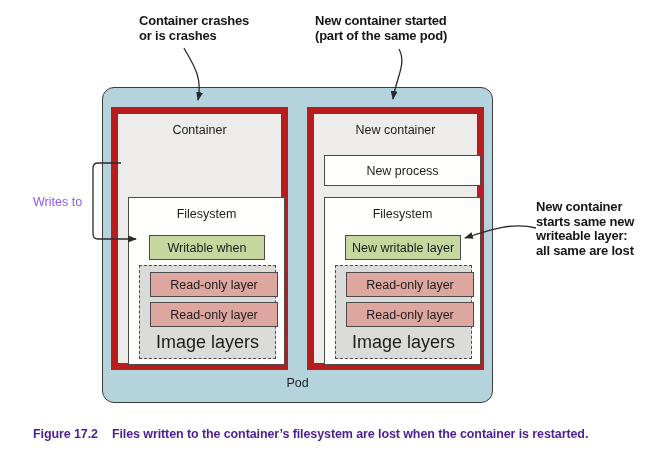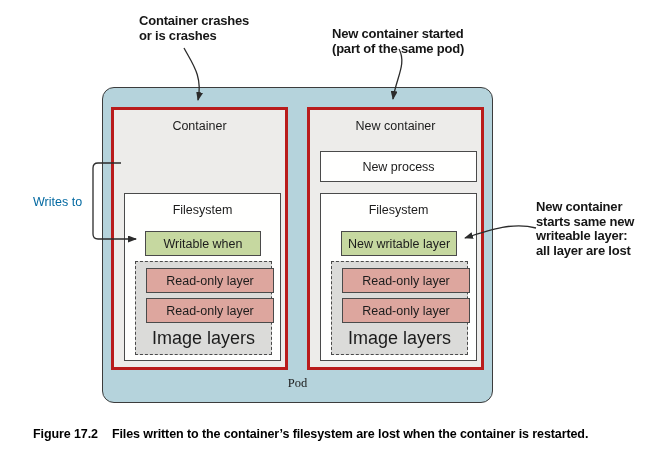--- a/index.html
+++ b/index.html
@@ -4,32 +4,32 @@
 <style>
   html,body{margin:0;padding:0;background:#fff;}
   #stage{
     position:relative;width:652px;height:464px;background:#ffffff;
     font-family:"Liberation Sans", sans-serif;color:#1c1c1c;overflow:hidden;
   }
   .abs{position:absolute;}
   
   .ann{font-weight:bold;font-size:13px;line-height:15px;letter-spacing:-0.2px;color:#161616;}
   .ann-right{font-size:13px;line-height:14.5px;}
-  .plain-label{font-size:12.5px;color:#0369a1;}
+  .plain-label{font-size:12.5px;color:#8b5cf6;}
   
   .pod{
     left:102px;top:87px;width:391px;height:316px;
     background:#b5d3dc;border:1.5px solid #3c3c3c;border-radius:12px;
     box-sizing:border-box;
   }
-  .pod-label{left:102px;top:376px;width:391px;text-align:center;font-size:12.5px;font-family:Liberation Serif, serif;}
+  .pod-label{left:102px;top:376px;width:391px;text-align:center;font-size:12.5px;}
   
   .container-box{
     top:107px;width:177px;height:263px;background:#edecea;
-    border:3px solid #b91c1c;box-sizing:border-box;
+    border:7px solid #b91c1c;box-sizing:border-box;
   }
   .container-left{left:111px;}
   .container-right{left:307px;}
   .container-title{left:0;top:9px;width:100%;text-align:center;font-size:12.5px;}
   .process-box{
     left:10px;top:41px;width:157px;height:31px;background:#fffffe;
     border:1px solid #4a4a4a;box-sizing:border-box;
     display:flex;align-items:center;justify-content:center;font-size:12.5px;
   }
   .fs-box{
@@ -48,47 +48,47 @@
   }
   .readonly-box{
     left:10px;width:128px;height:25px;background:#dda69e;
     border:1px solid #4a4a4a;box-sizing:border-box;
     display:flex;align-items:center;justify-content:center;font-size:12.5px;
   }
   .ro-1{top:6px;}
   .ro-2{top:36px;}
   .image-layers-label{left:0;top:66px;width:100%;text-align:center;font-size:18px;}
   
-  .caption{left:33px;top:427px;font-weight:bold;font-size:12.5px;color:#000000;letter-spacing:-0.1px;}
+  .caption{left:33px;top:427px;font-weight:bold;font-size:12.5px;color:#4c1d95;letter-spacing:-0.1px;}
   .caption .fig{margin-right:14px;}
   
   #arrow-layer{position:absolute;left:0;top:0;width:652px;height:464px;pointer-events:none;z-index:5;}
 </style>
 </head>
 <body>
 
 <div id="stage">
 
   <div class="abs ann" style="left:139px;top:13px;">
     <div>Container crashes</div>
     <div>or is crashes</div>
   </div>
 
-  <div class="abs ann" style="left:332px;top:13px;margin-top:13px;">
+  <div class="abs ann" style="left:315px;top:13px;">
     <div>New container started</div>
     <div>(part of the same pod)</div>
   </div>
 
   <div class="abs plain-label" style="left:33px;top:195px;">Writes to</div>
 
   <div class="abs ann ann-right" style="left:536px;top:200px;">
     <div>New container</div>
     <div>starts same new</div>
     <div>writeable layer:</div>
-    <div>all layer are lost</div>
+    <div>all same are lost</div>
   </div>
 
   <div class="abs pod"></div>
   <div class="abs pod-label">Pod</div>
 
   <div class="abs container-box container-left">
     <div class="abs container-title">Container</div>
     <div class="abs fs-box">
       <div class="abs fs-title">Filesystem</div>
       <div class="abs writable-box">

